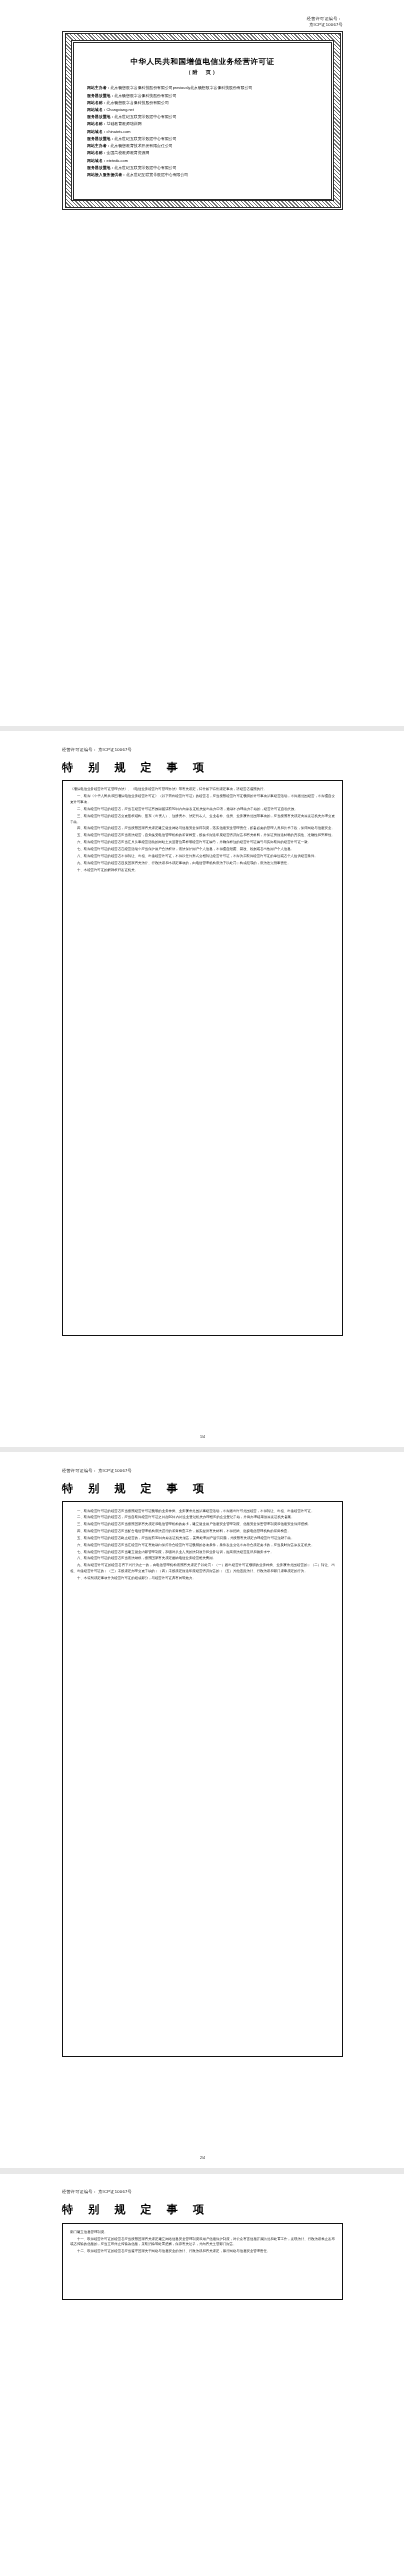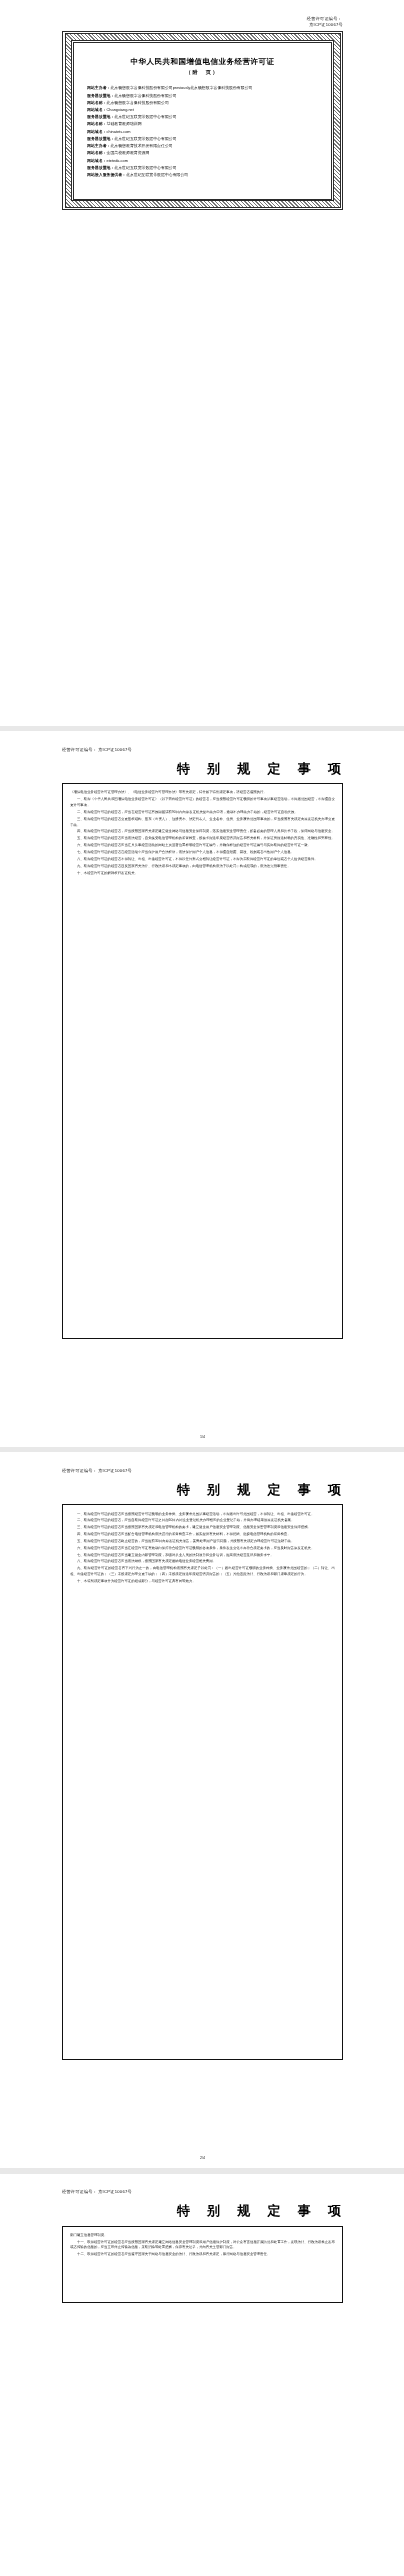--- a/index.html
+++ b/index.html
@@ -84,22 +84,22 @@
     line-height: 1.85;
     color: #111;
     white-space: nowrap;
     overflow: hidden;
   }
   .field-row .fname { font-weight: bold; }
   .field-row .fval { }
 
   
   .terms-title {
-    text-align: right;
-    font-size: 13px;
+    text-align: left;
+    font-size: 11px;
     font-weight: bold;
     letter-spacing: 2.1px;
     margin: 7.2px 0 5.2px 0;
     color: #000;
     font-family: "DejaVu Sans", "Liberation Sans", sans-serif;
   }
   .terms-box {
     border: 0.5px solid #111;
     padding: 6.2px 7.2px 7.2px 7.2px;
     background: #fff;

